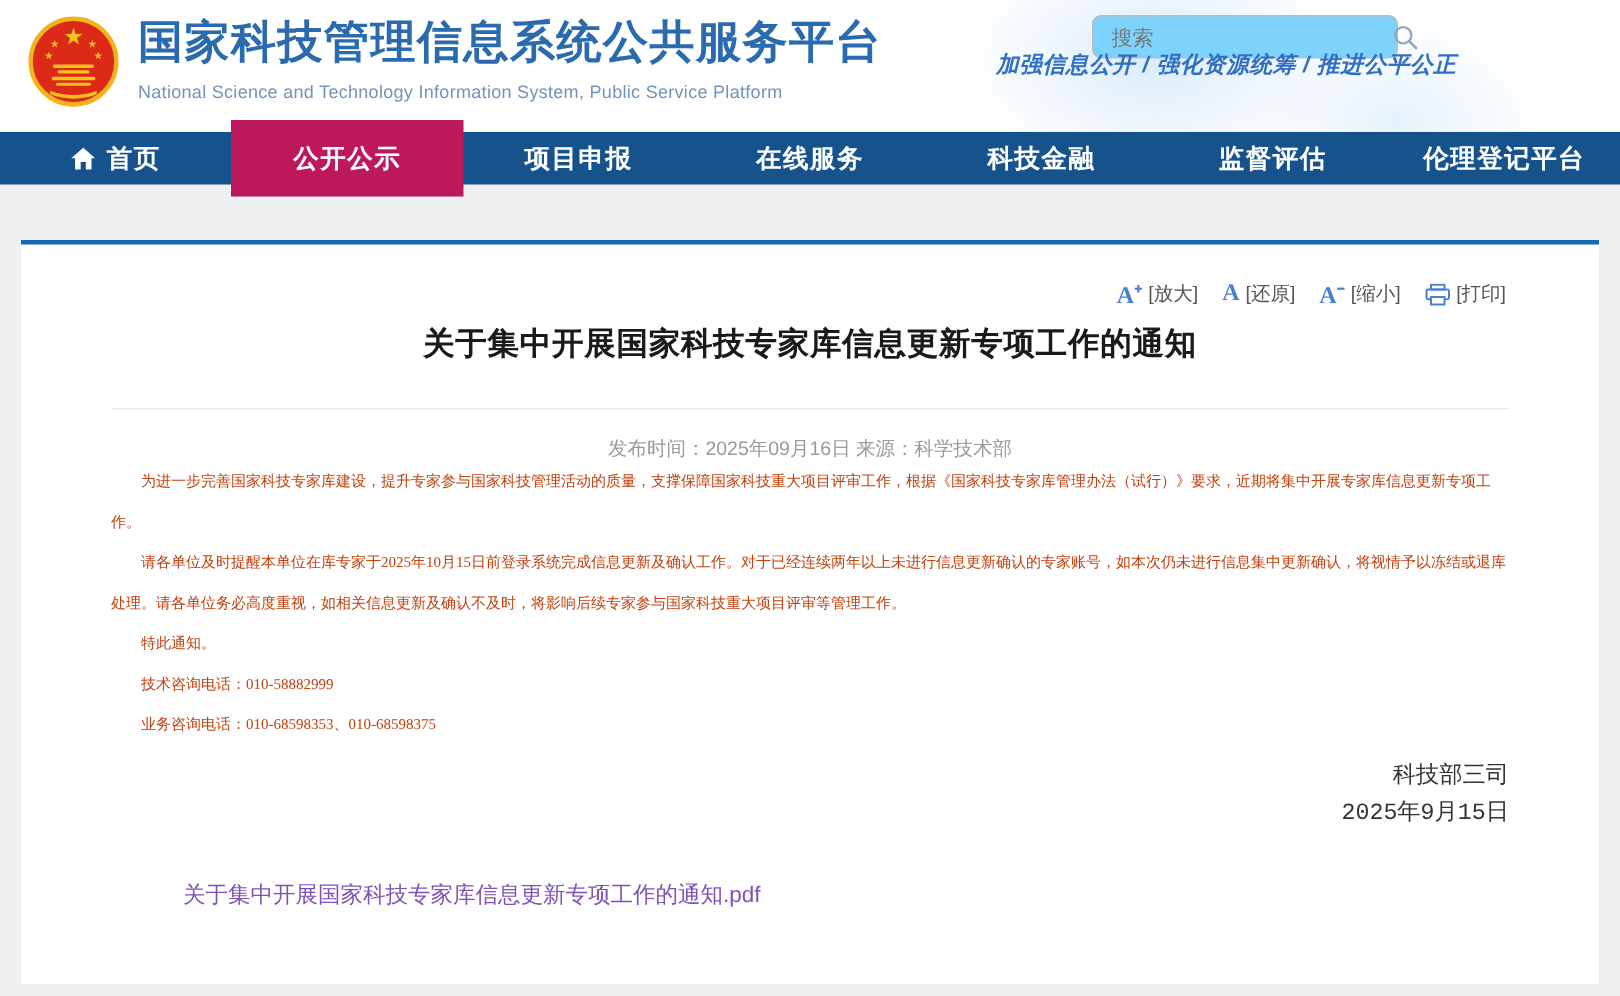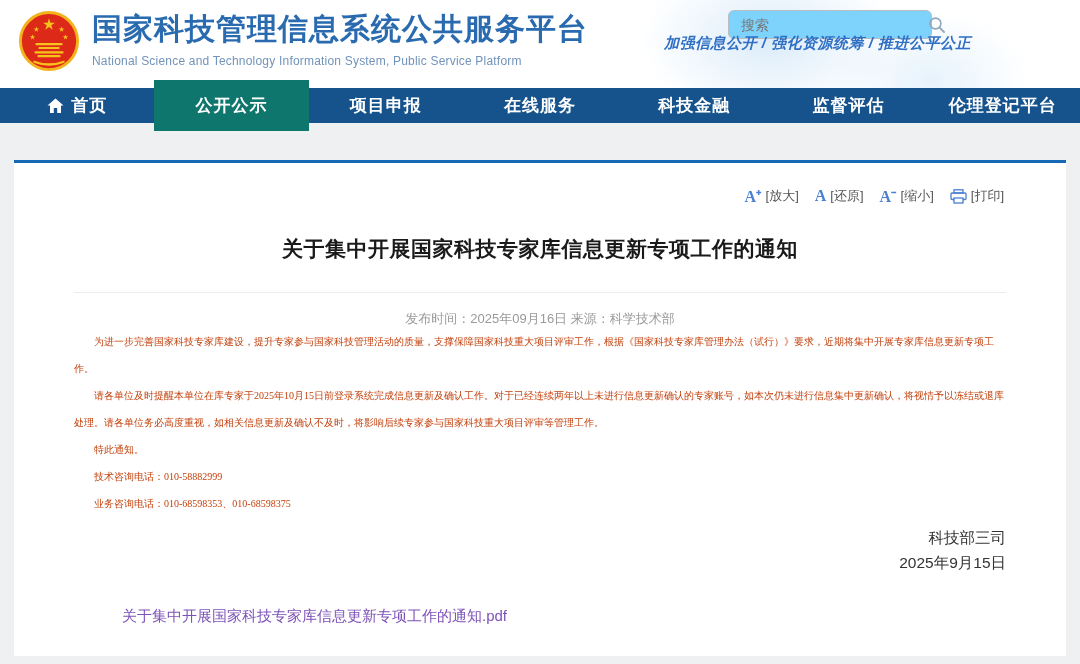--- a/index.html
+++ b/index.html
@@ -31,45 +31,45 @@
 
   .slogan { position: absolute; left: 664px; top: 34px; width: 330px;
             color: #2f6fc4; font-size: 15px; font-weight: bold; font-style: italic;
             letter-spacing: .5px; white-space: nowrap; }
 
   
   .nav { position: relative; height: 35px; background: #16538c; display: flex; z-index: 5; }
   .nav-item { flex: 1; display: flex; align-items: center; justify-content: center;
               color: #ffffff; font-size: 17px; font-weight: bold; cursor: pointer;
               letter-spacing: 1px; }
-  .nav-item.active { background: #0f766e; margin-top: -8px; margin-bottom: -8px; z-index: 6; }
+  .nav-item.active { background: #be185d; margin-top: -8px; margin-bottom: -8px; z-index: 6; }
   .home-icon { width: 17px; height: 16px; margin-right: 7px; display: inline-block; }
 
   
   .content-area { padding: 37px 14px 0 14px; }
   .card { position: relative; background: #ffffff; border-top: 3px solid #1568b4;
           height: 496px; padding: 0 60px; }
 
   .toolbar { position: absolute; top: 22px; right: 58px; display: flex; align-items: center;
              gap: 8px; font-size: 13px; color: #555; }
   .tool { display: flex; align-items: center; gap: 4px; cursor: pointer; background: none;
           border: none; font-size: 13px; color: #555; font-family: "Liberation Sans", sans-serif; padding: 0 4px; }
   .tool-symbol { color: #4a7fd4; font-size: 16px; font-weight: bold; font-family: "Liberation Serif", serif; }
   .printer-icon { width: 17px; height: 15px; }
 
-  .article-title { text-align: center; margin-top: 72px; font-size: 21px; font-weight: bold;
+  .article-title { text-align: center; margin-top: 52px; font-size: 21px; font-weight: bold;
                    color: #1a1a1a; letter-spacing: .5px; }
   .title-divider { border: none; border-bottom: 1px solid #ececec; margin-top: 29px; }
   .article-meta { text-align: center; color: #9a9a9a; font-size: 13px; margin-top: 17px; }
 
   .article-body { font-family: "Liberation Serif", "DejaVu Serif", serif;
                   font-size: 10px; color: #c2410c; line-height: 27px; }
   .article-body p { text-indent: 2em; }
 
-  .signature { margin-top: 8px; text-align: right; font-family: Liberation Sans, sans-serif;
+  .signature { margin-top: 8px; text-align: right; font-family: Liberation Mono, monospace;
                font-size: 15.5px; color: #333; line-height: 25px; }
 
   .attachment { margin-top: 22px; margin-left: 48px; }
   .attachment-label { font-size: 15px; font-weight: bold; color: #222; }
   .attachment-link { display: inline-block; margin-top: 10px; color: #7d52b8; font-size: 15px;
                      text-decoration: none; cursor: pointer; }
 </style>
 </head>
 <body>
 

